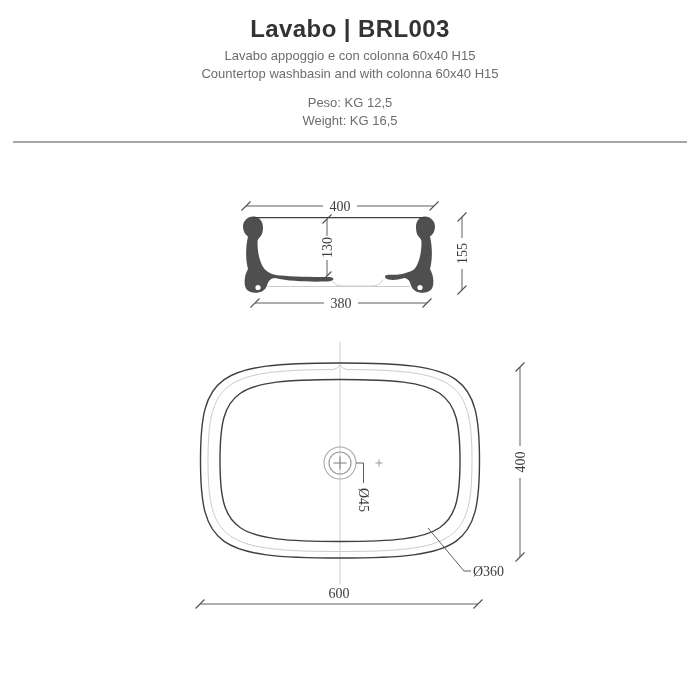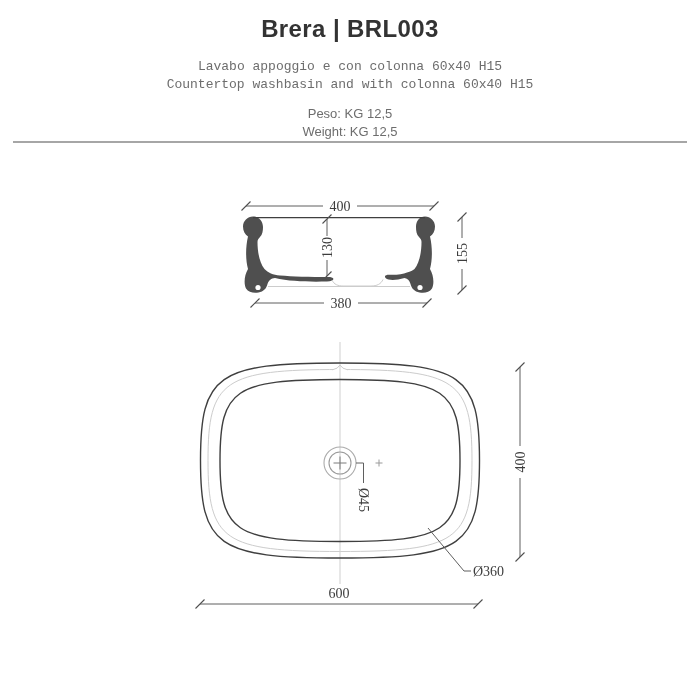--- a/index.html
+++ b/index.html
@@ -1,45 +1,45 @@
 <!DOCTYPE html>
 <html><head>
 <meta charset="utf-8">
 <style>
   html,body{margin:0;padding:0;background:#ffffff;}
   .canvas{position:relative;width:700px;height:700px;background:#ffffff;overflow:hidden;
           font-family:"Liberation Sans",sans-serif;}
   .header{position:absolute;top:0;left:0;width:700px;text-align:center;}
   .title{margin-top:15px;font-size:24px;font-weight:bold;letter-spacing:0.4px;color:#333333;}
   .sub{font-size:13px;line-height:17.5px;color:#6d6d6d;}
-  .sub-block{margin-top:15px;font-family:Liberation Mono, monospace;}
+  .sub-block{margin-top:4px;}
   .weight-block{margin-top:12px;}
   .divider{position:absolute;top:141px;left:13px;width:674px;height:2px;background:#a6a6a6;}
   svg{position:absolute;top:0;left:0;}
   .dimtxt{font-family:"Liberation Serif",serif;font-size:14px;fill:#3d3d3d;}
   .dimline{stroke:#5f5f5f;stroke-width:1;fill:none;}
   .tick{stroke:#4f4f4f;stroke-width:1.1;fill:none;}
   .dark{stroke:#3f3f3f;stroke-width:1.4;fill:none;}
   .lite{stroke:#cccccc;stroke-width:1;fill:none;}
   .fillprofile{fill:#4f4f4f;stroke:none;}
 </style>
 </head>
 <body>
 
 <div class="canvas">
 
   <div class="header">
-    <div class="title">Brera | BRL003</div>
+    <div class="title">Lavabo | BRL003</div>
     <div class="sub-block">
       <div class="sub">Lavabo appoggio e con colonna 60x40 H15</div>
       <div class="sub">Countertop washbasin and with colonna 60x40 H15</div>
     </div>
     <div class="weight-block">
       <div class="sub">Peso: KG 12,5</div>
-      <div class="sub">Weight: KG 12,5</div>
+      <div class="sub">Weight: KG 16,5</div>
     </div>
   </div>
 
   <div class="divider"></div>
 
   <svg width="700" height="700" viewBox="0 0 700 700">
 
     <g>
 
       <g>

